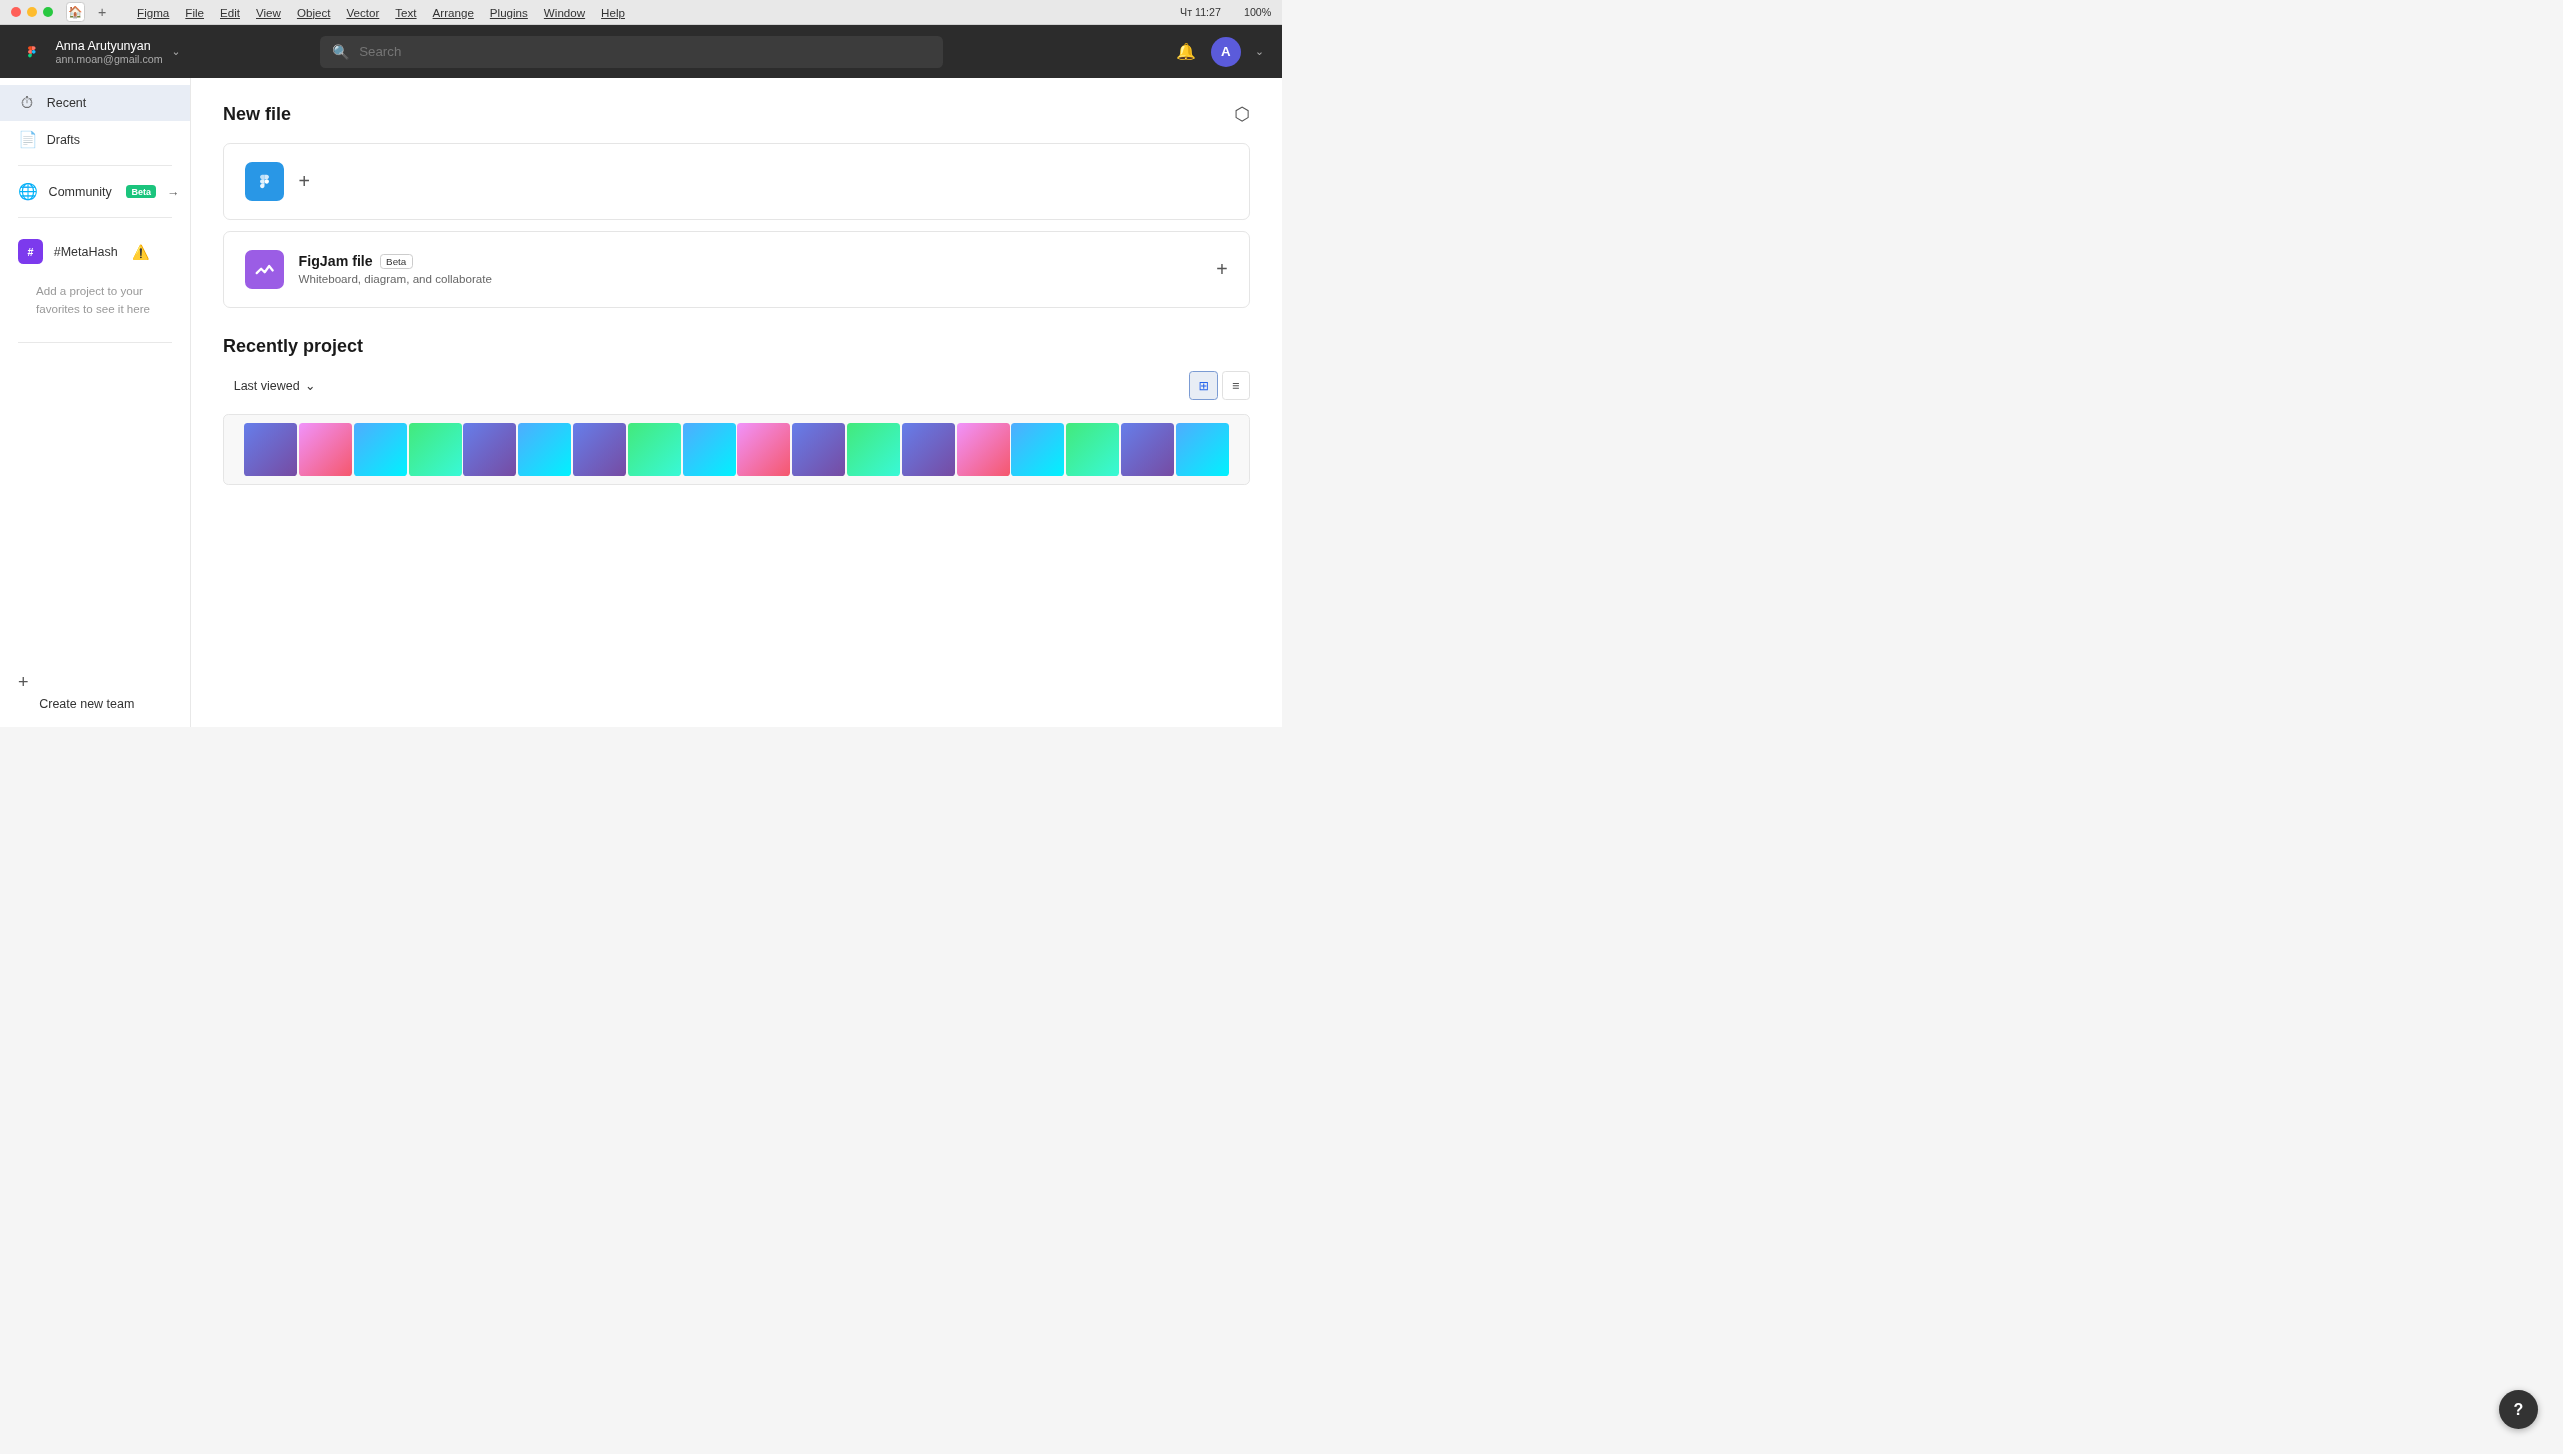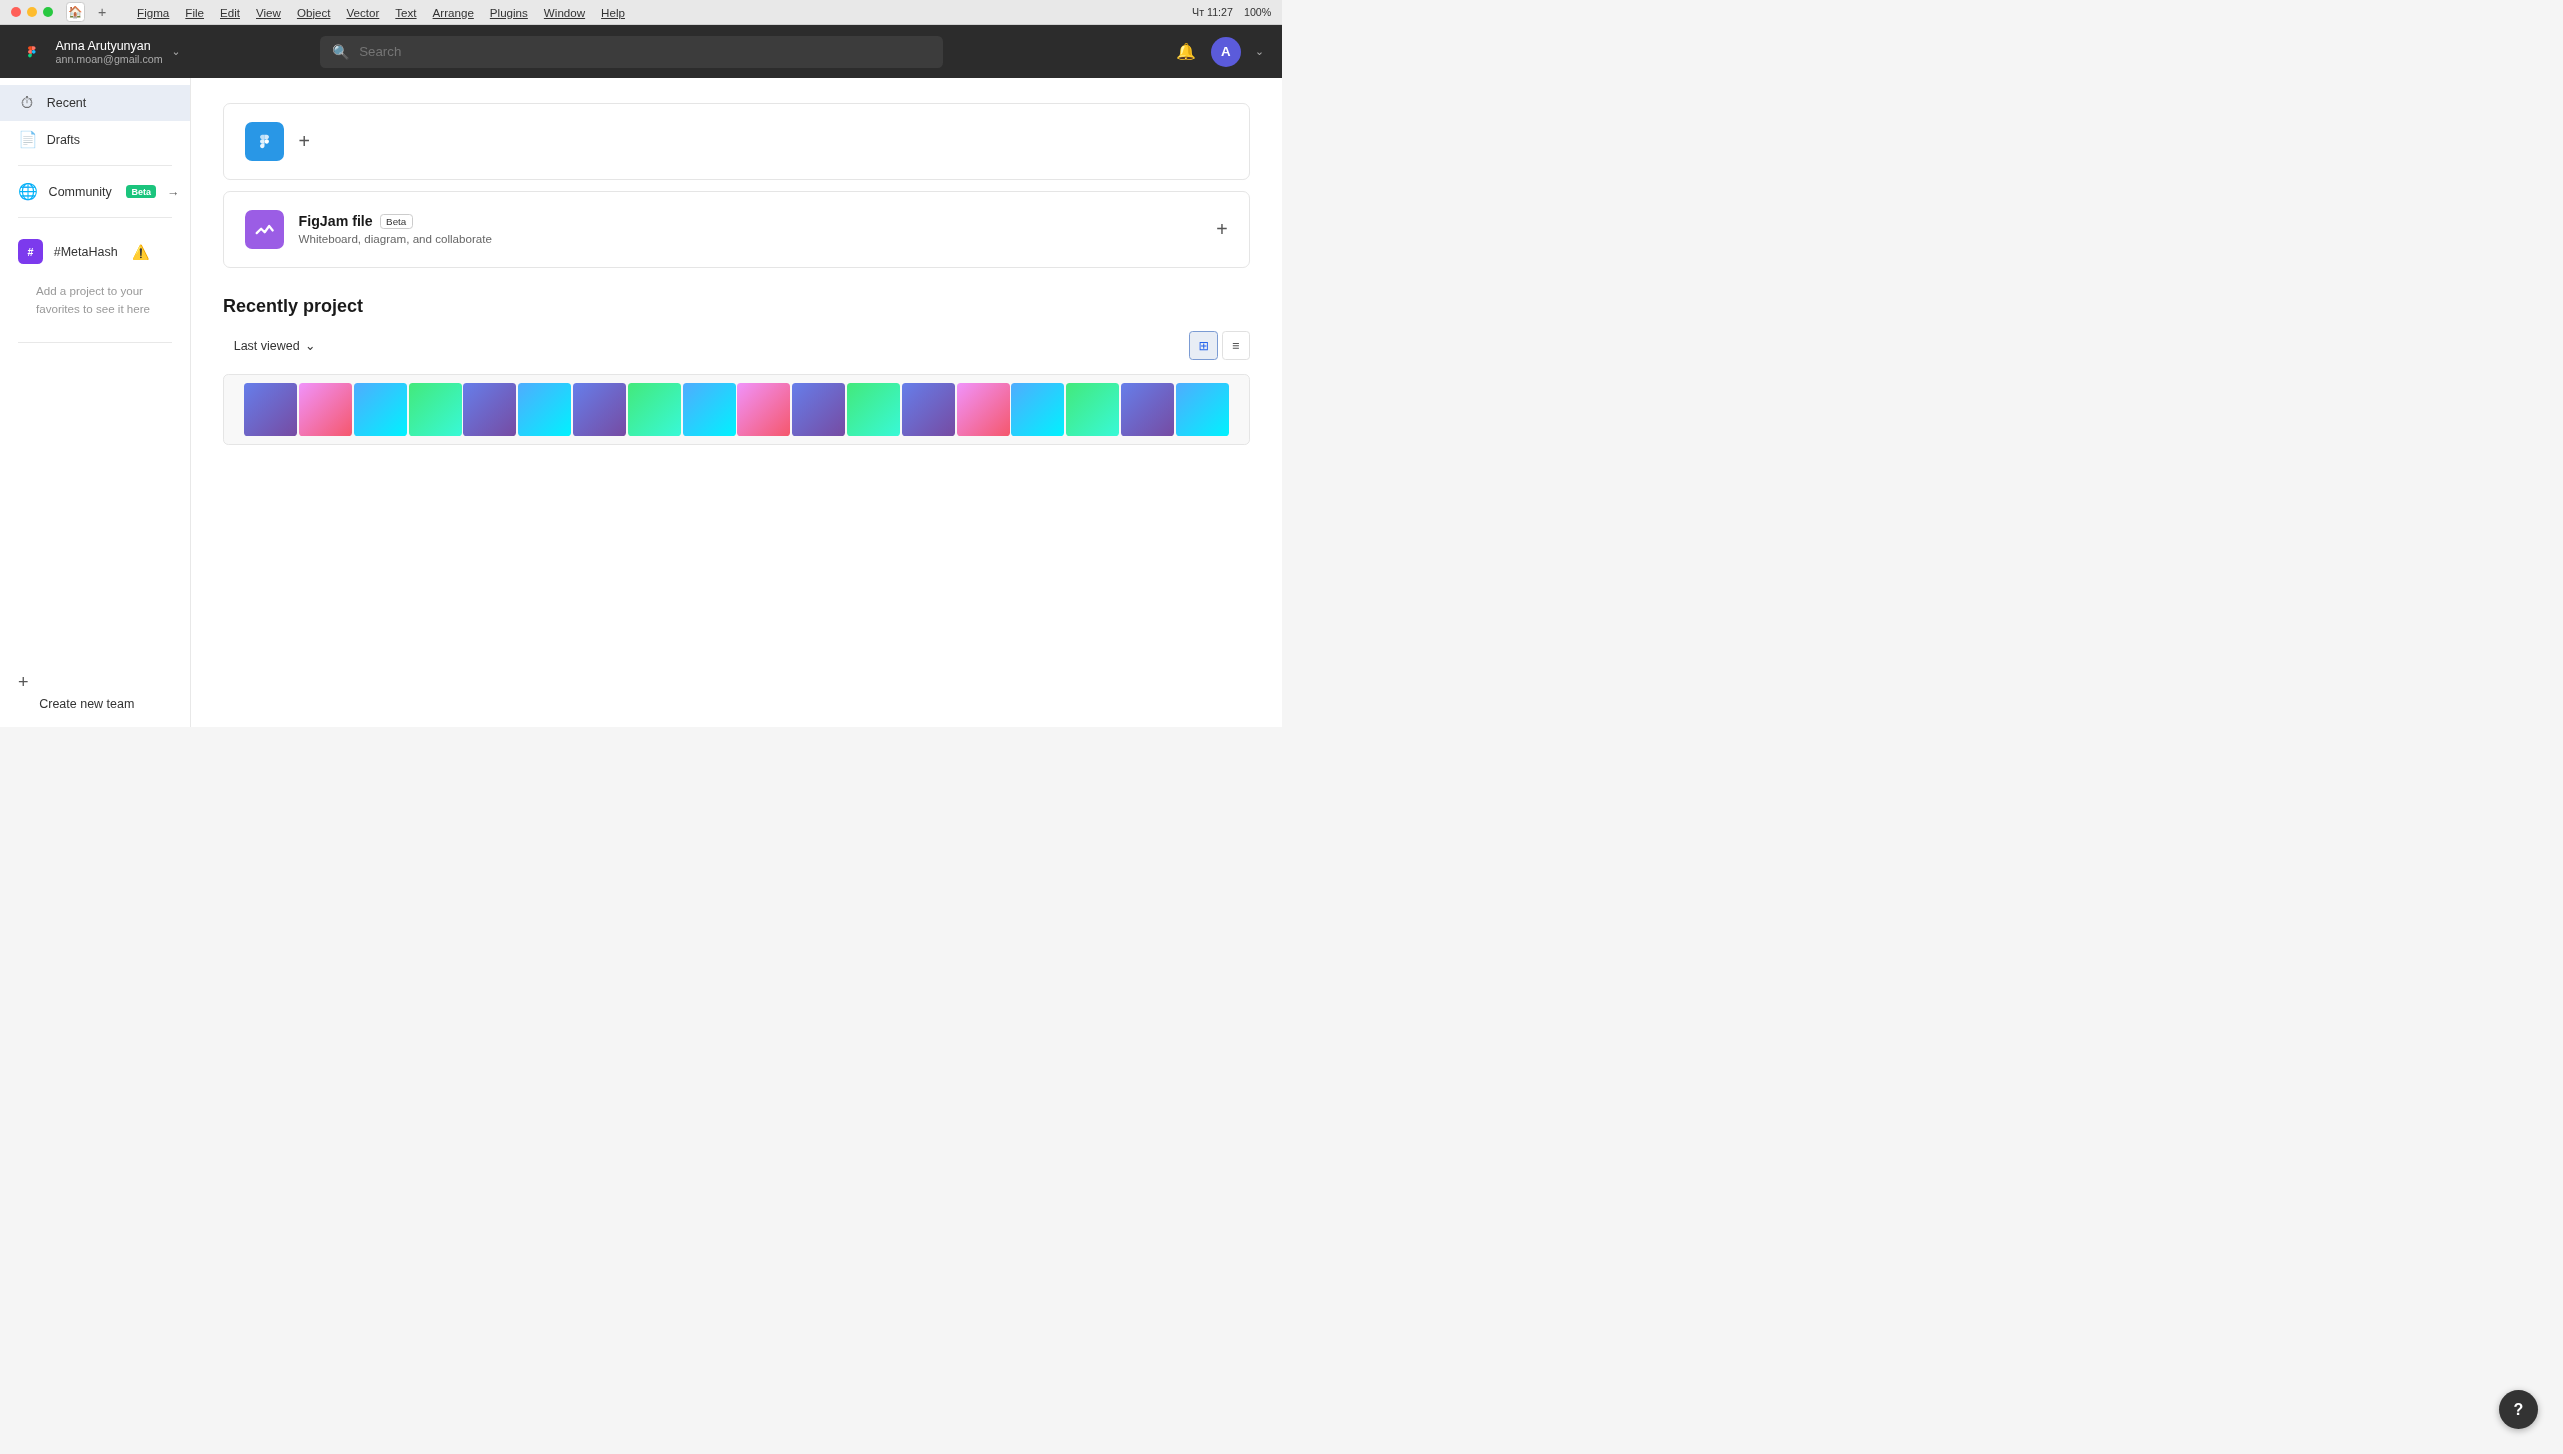--- a/index.html
+++ b/index.html
@@ -27,21 +27,21 @@
     }
     .title-bar-plus {
       width: 19.6px; height: 19.6px; display: flex; align-items: center; justify-content: center;
       font-size: 14.2px; color: #666;
     }
     .title-bar-menu {
       display: flex; gap: 16px; margin-left: 18px; font-size: 11.6px; color: #333; text-decoration: underline;
     }
     .title-bar-menu span { cursor: pointer; }
     .title-bar-right {
-      margin-left: auto; display: flex; align-items: center; gap: 11px; font-size: 10.7px; color: #333;
+      margin-left: auto; display: flex; align-items: center; gap: 23px; font-size: 10.7px; color: #333;
     }
 
     
     .app {
       display: flex;
       flex-direction: column;
       height: calc(727px - 25px);
     }
 
     
@@ -399,20 +399,24 @@
 
       <div class="create-team">
         <span class="create-team-icon">+</span>
         <span class="create-team-label">Create new team</span>
       </div>
 
     </div>
 
     <div class="content-area">
 
+      <div class="section-header">
+        <span class="section-title">New file</span>
+        <span class="import-icon">⬡</span>
+      </div>
 
       <div class="file-cards">
 
         <div class="file-card">
           <div class="file-card-icon design">
             <svg width="23" height="23" viewBox="0 0 38 57" fill="none">
               <path d="M19 28.5C19 25.48 21.48 23 24.5 23C27.52 23 30 25.48 30 28.5C30 31.52 27.52 34 24.5 34C21.48 34 19 31.52 19 28.5Z" fill="white"></path>
               <path d="M8 39.5C8 36.48 10.48 34 13.5 34H19V39.5C19 42.52 16.52 45 13.5 45C10.48 45 8 42.52 8 39.5Z" fill="white" fill-opacity="0.9"></path>
               <path d="M19 6V23H24.5C27.52 23 30 20.52 30 17.5C30 14.48 27.52 12 24.5 12H19V6Z" fill="white" fill-opacity="0.8"></path>
               <path d="M8 17.5C8 20.52 10.48 23 13.5 23H19V12H13.5C10.48 12 8 14.48 8 17.5Z" fill="white" fill-opacity="0.7"></path>

